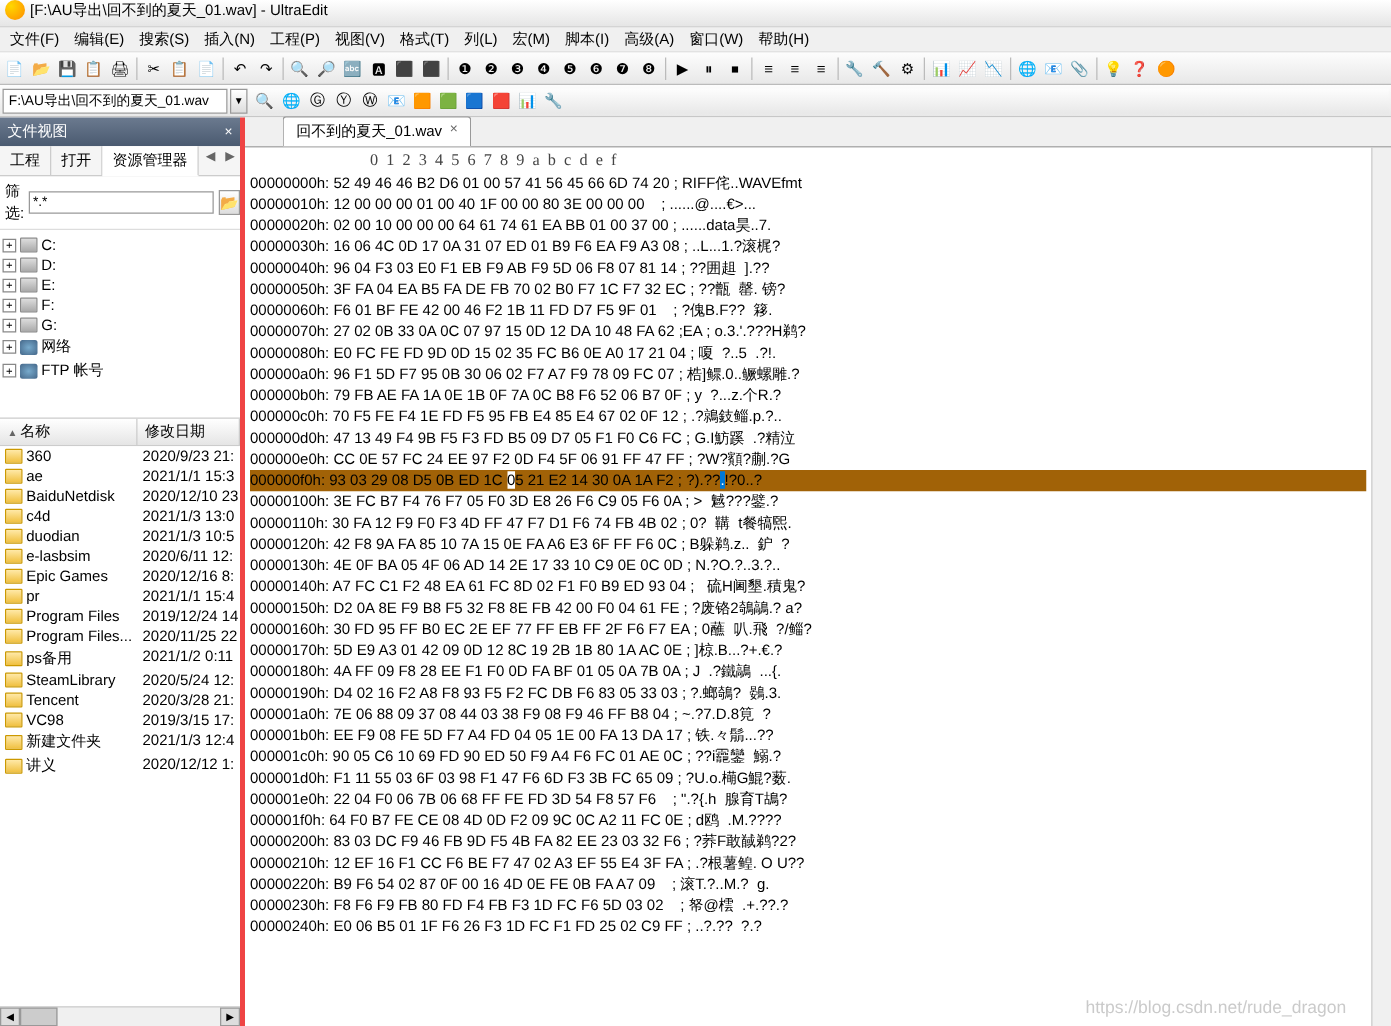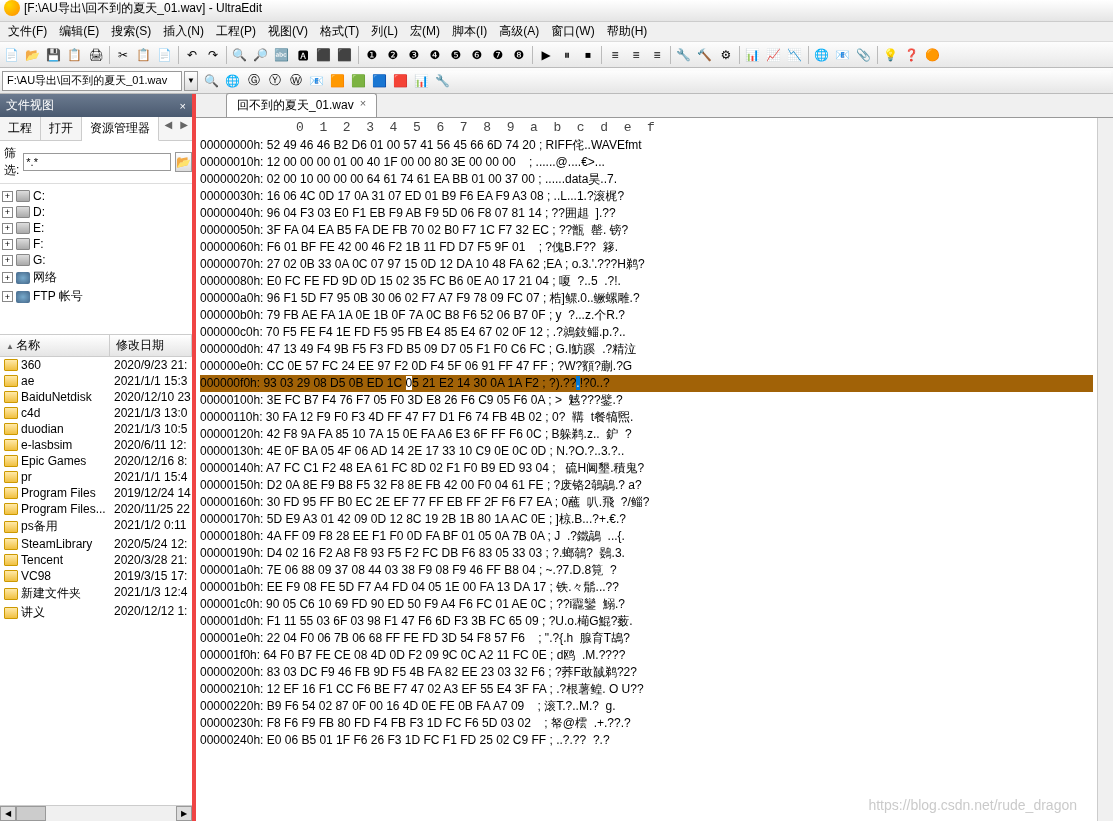--- a/index.html
+++ b/index.html
@@ -41,21 +41,21 @@
 .filelist .c1{width:110px;padding-left:4px;display:flex;align-items:center;overflow:hidden;white-space:nowrap}
 .filelist .c2{flex:1;padding-left:4px;overflow:hidden;white-space:nowrap}
 .folder{width:14px;height:12px;background:linear-gradient(#ffe9a8,#f0c040);border:1px solid #cc9900;border-radius:1px;margin-right:3px;flex-shrink:0}
 .sb-scroll{height:16px;background:#f0f0f0;border-top:1px solid #ccc;display:flex}
 .sb-scroll .thumb{width:30px;background:#ccc;border:1px solid #999}
 .sb-scroll .arr{width:16px;border:1px solid #999;background:#ddd;display:flex;align-items:center;justify-content:center;font-size:8px}
 .editor{flex:1;display:flex;flex-direction:column;background:#fff}
 .edtabs{height:24px;background:#f0f0f0;border-bottom:1px solid #999;display:flex;align-items:flex-end;padding-left:30px}
 .edtab{background:#fff;border:1px solid #999;border-bottom:none;padding:3px 10px;display:flex;gap:6px;font-size:12px;border-radius:3px 3px 0 0}
 .edtab .close{cursor:pointer;color:#666;font-size:11px}
-.hexhdr{padding:2px 0 2px 100px;font-family:Liberation Mono, monospace;font-size:13px;color:#444;background:#fff;white-space:pre}
+.hexhdr{padding:2px 0 2px 100px;font-family:Liberation Serif, serif;font-size:13px;color:#444;background:#fff;white-space:pre}
 .hexarea{flex:1;overflow:auto;background:#fff;font-family:"Courier New",monospace;font-size:13px;line-height:17px;padding:0 4px}
 .hexline{white-space:pre;color:#000}
 .hexline.hl{background:#a16207}
 .hexline .addr{color:#000}
 .hexline .sel{background:#fff;color:#000}
 .hexline .hlcell{background:#0078d7;color:#fff}
 .watermark{position:absolute;bottom:8px;right:36px;color:rgba(150,150,150,0.5);font-size:14px;pointer-events:none}
 .vscroll{width:16px;background:#f0f0f0;border-left:1px solid #ccc}
 .edbody{display:flex;flex:1;overflow:hidden}
 .edcontent{flex:1;display:flex;flex-direction:column;overflow:hidden}

